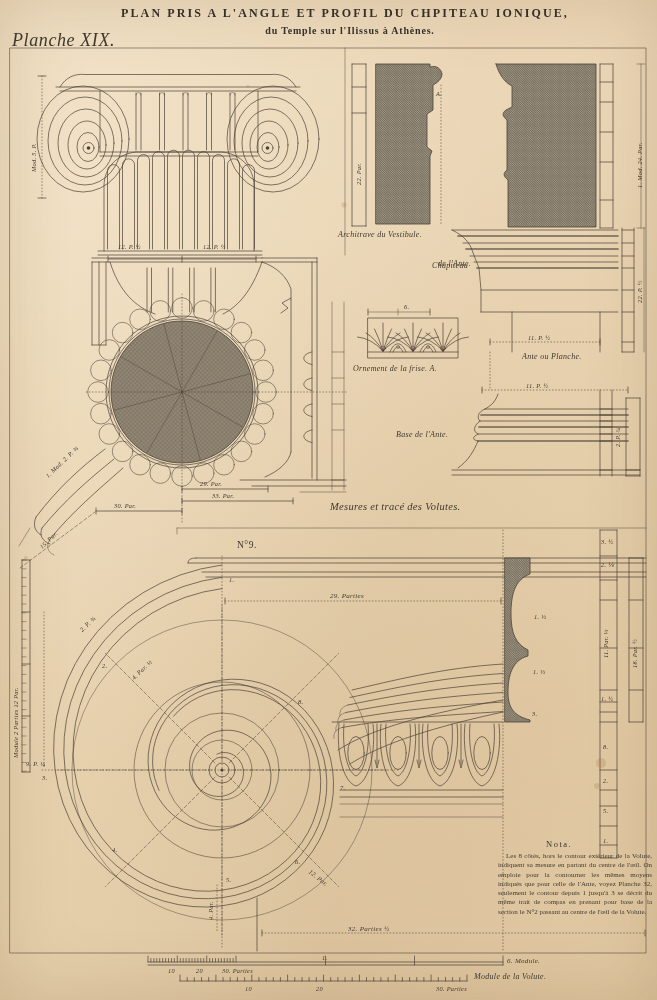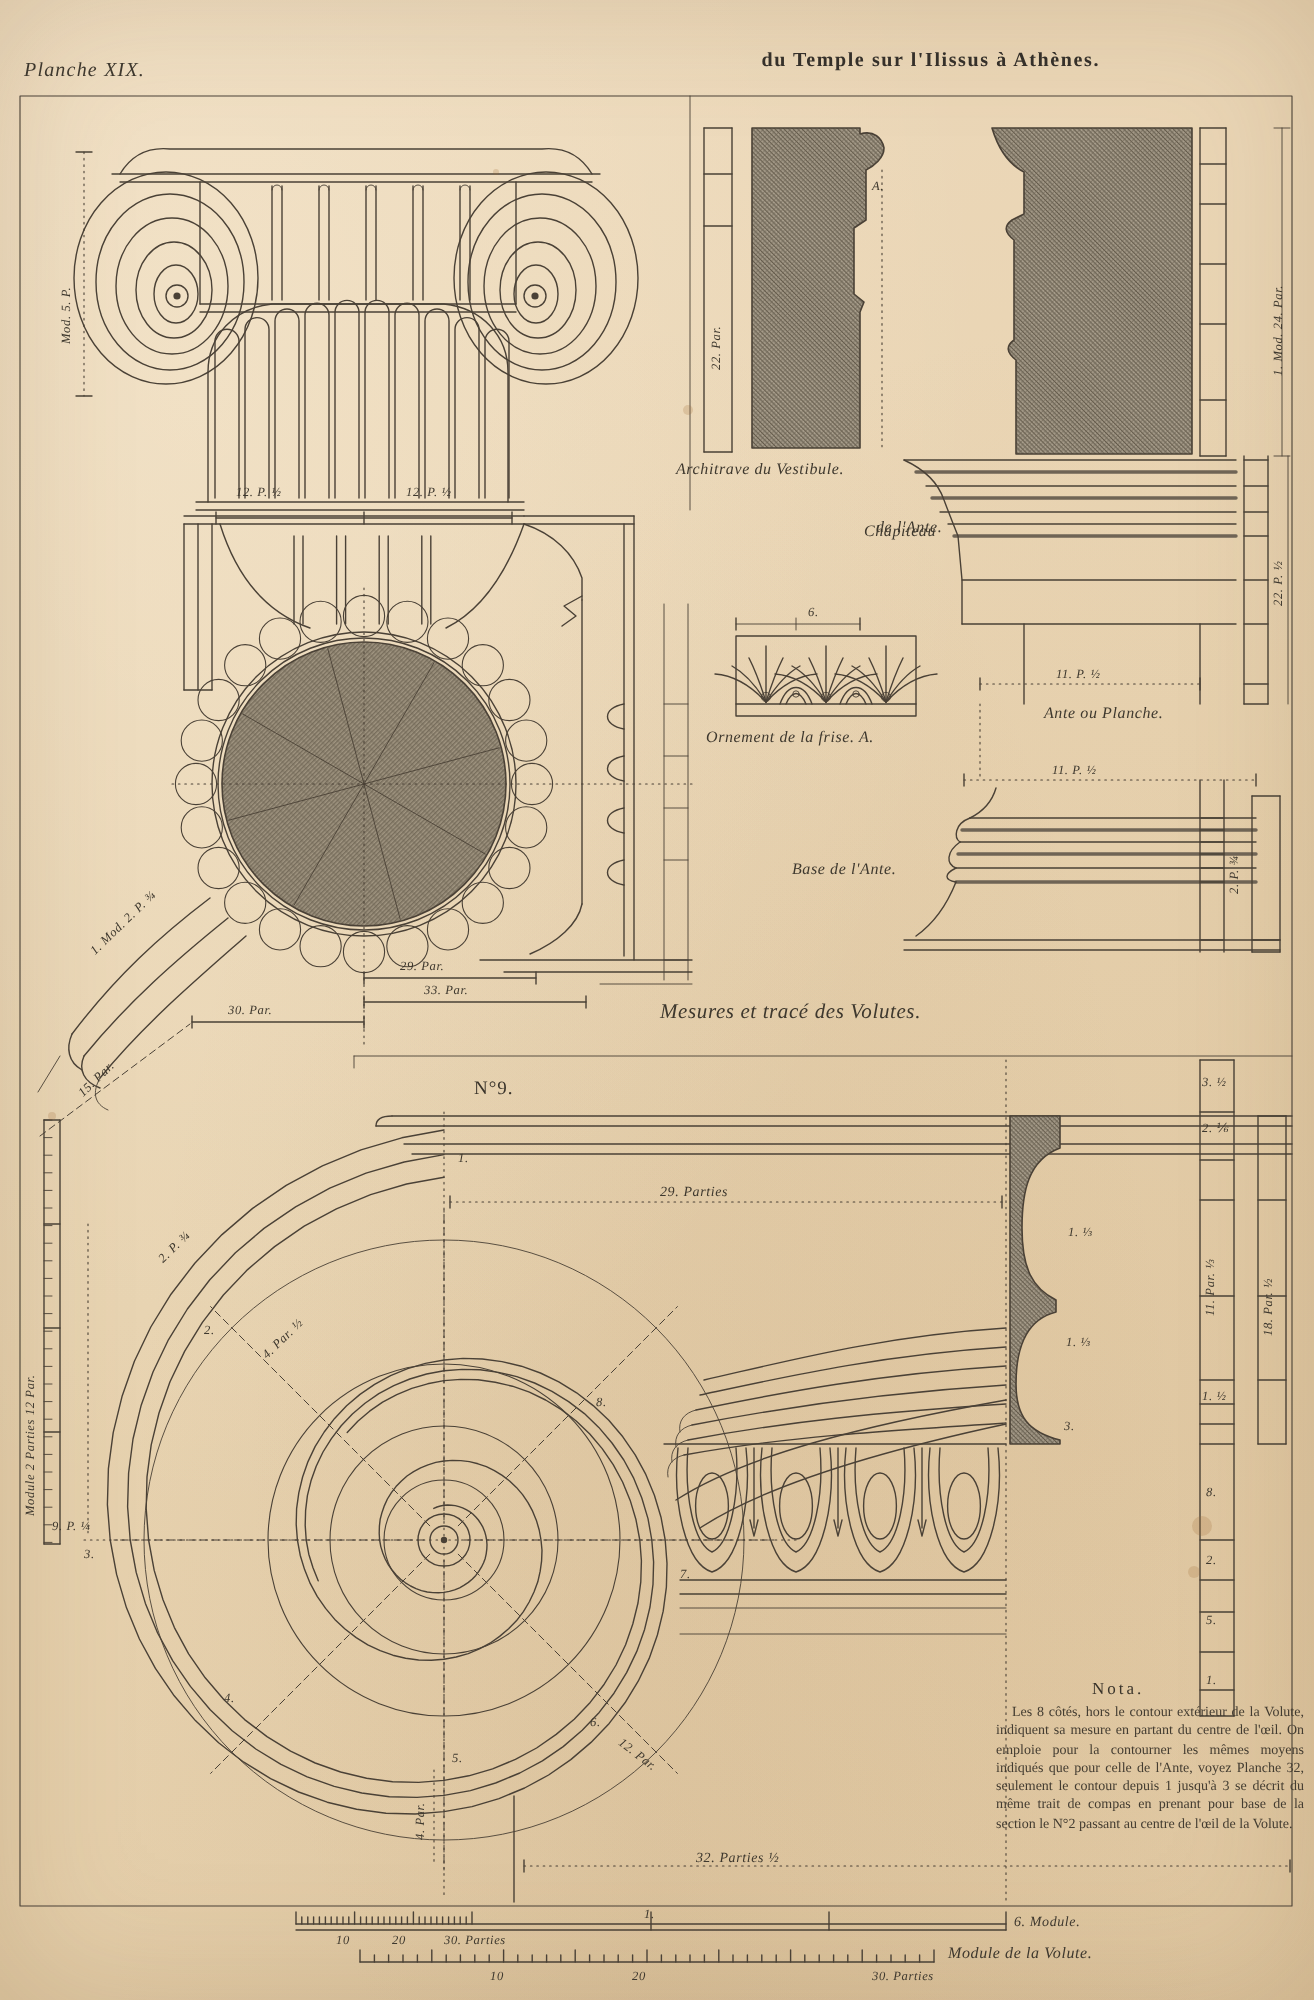--- a/index.html
+++ b/index.html
@@ -23,24 +23,24 @@
   #art .fillH{fill:url(#xh);stroke:#4a4136;stroke-width:.8}
   #art .fillP{fill:url(#ph);stroke:#4a4136;stroke-width:.8}
   #art .ink{fill:#4a4136;stroke:none}
   #art .stain{fill:rgba(160,108,55,.22);stroke:none}
   #labels{position:absolute;left:0;top:0;width:657px;height:1000px}
   .lb{position:absolute;font-style:italic;font-size:8px;white-space:nowrap;letter-spacing:.3px;color:#3e382e}
   .t6{font-size:6.3px}.t7{font-size:7px}.t10{font-size:10.5px}
   .rot{transform:rotate(-90deg);transform-origin:0 0}
   .r44{transform:rotate(-44deg);transform-origin:0 0}
   .r40p{transform:rotate(38deg);transform-origin:0 0}
-  .planche{font-size:10px;letter-spacing:.6px}
+  .planche{font-size:18px;letter-spacing:.6px}
   .title1{position:absolute;left:70px;top:6px;width:550px;text-align:center;font-weight:700;
           font-size:12px;letter-spacing:2.1px;color:#35302a;white-space:nowrap}
-  .title2{position:absolute;left:150px;top:25px;width:400px;text-align:right;font-weight:600;
+  .title2{position:absolute;left:150px;top:25px;width:400px;text-align:center;font-weight:600;
           font-size:10px;letter-spacing:.8px;color:#35302a;white-space:nowrap}
   .no1{position:absolute;font-size:9.5px;letter-spacing:.5px;color:#3a342b}
   .notat{position:absolute;font-size:8.5px;letter-spacing:1.5px;color:#3a342b}
   .nota{position:absolute;left:498px;top:852px;width:154px;font-size:7px;
         line-height:1.33;text-align:justify;text-indent:8px;color:#433c31}
 </style>
 </head>
 <body>
 
 <div id="plate">
@@ -556,20 +556,21 @@
         <circle cx="597" cy="786" r="3" class="stain"></circle>
         <circle cx="344" cy="205" r="2.5" class="stain"></circle>
         <circle cx="26" cy="558" r="2" class="stain"></circle>
         <circle cx="248" cy="86" r="1.5" class="stain"></circle>
       </g>
   </svg>
 
   <div id="labels">
 
     <span class="lb planche" style="left:12px;top:30px">Planche XIX.</span>
+    <span class="title1">PLAN PRIS A L'ANGLE ET PROFIL DU CHPITEAU IONIQUE,</span>
     <span class="title2">du Temple sur l'Ilissus à Athènes.</span>
 
     <span class="lb t6 rot" style="left:30px;top:172px">Mod. 5. P.</span>
     <span class="lb t6" style="left:118px;top:243px">12. P. ½</span>
     <span class="lb t6" style="left:203px;top:243px">12. P. ½</span>
 
     <span class="lb t6" style="left:200px;top:480px">29. Par.</span>
     <span class="lb t6" style="left:212px;top:492px">33. Par.</span>
     <span class="lb t6" style="left:114px;top:502px">30. Par.</span>
     <span class="lb t6 r44" style="left:44px;top:474px">1. Mod. 2. P. ¾</span>

